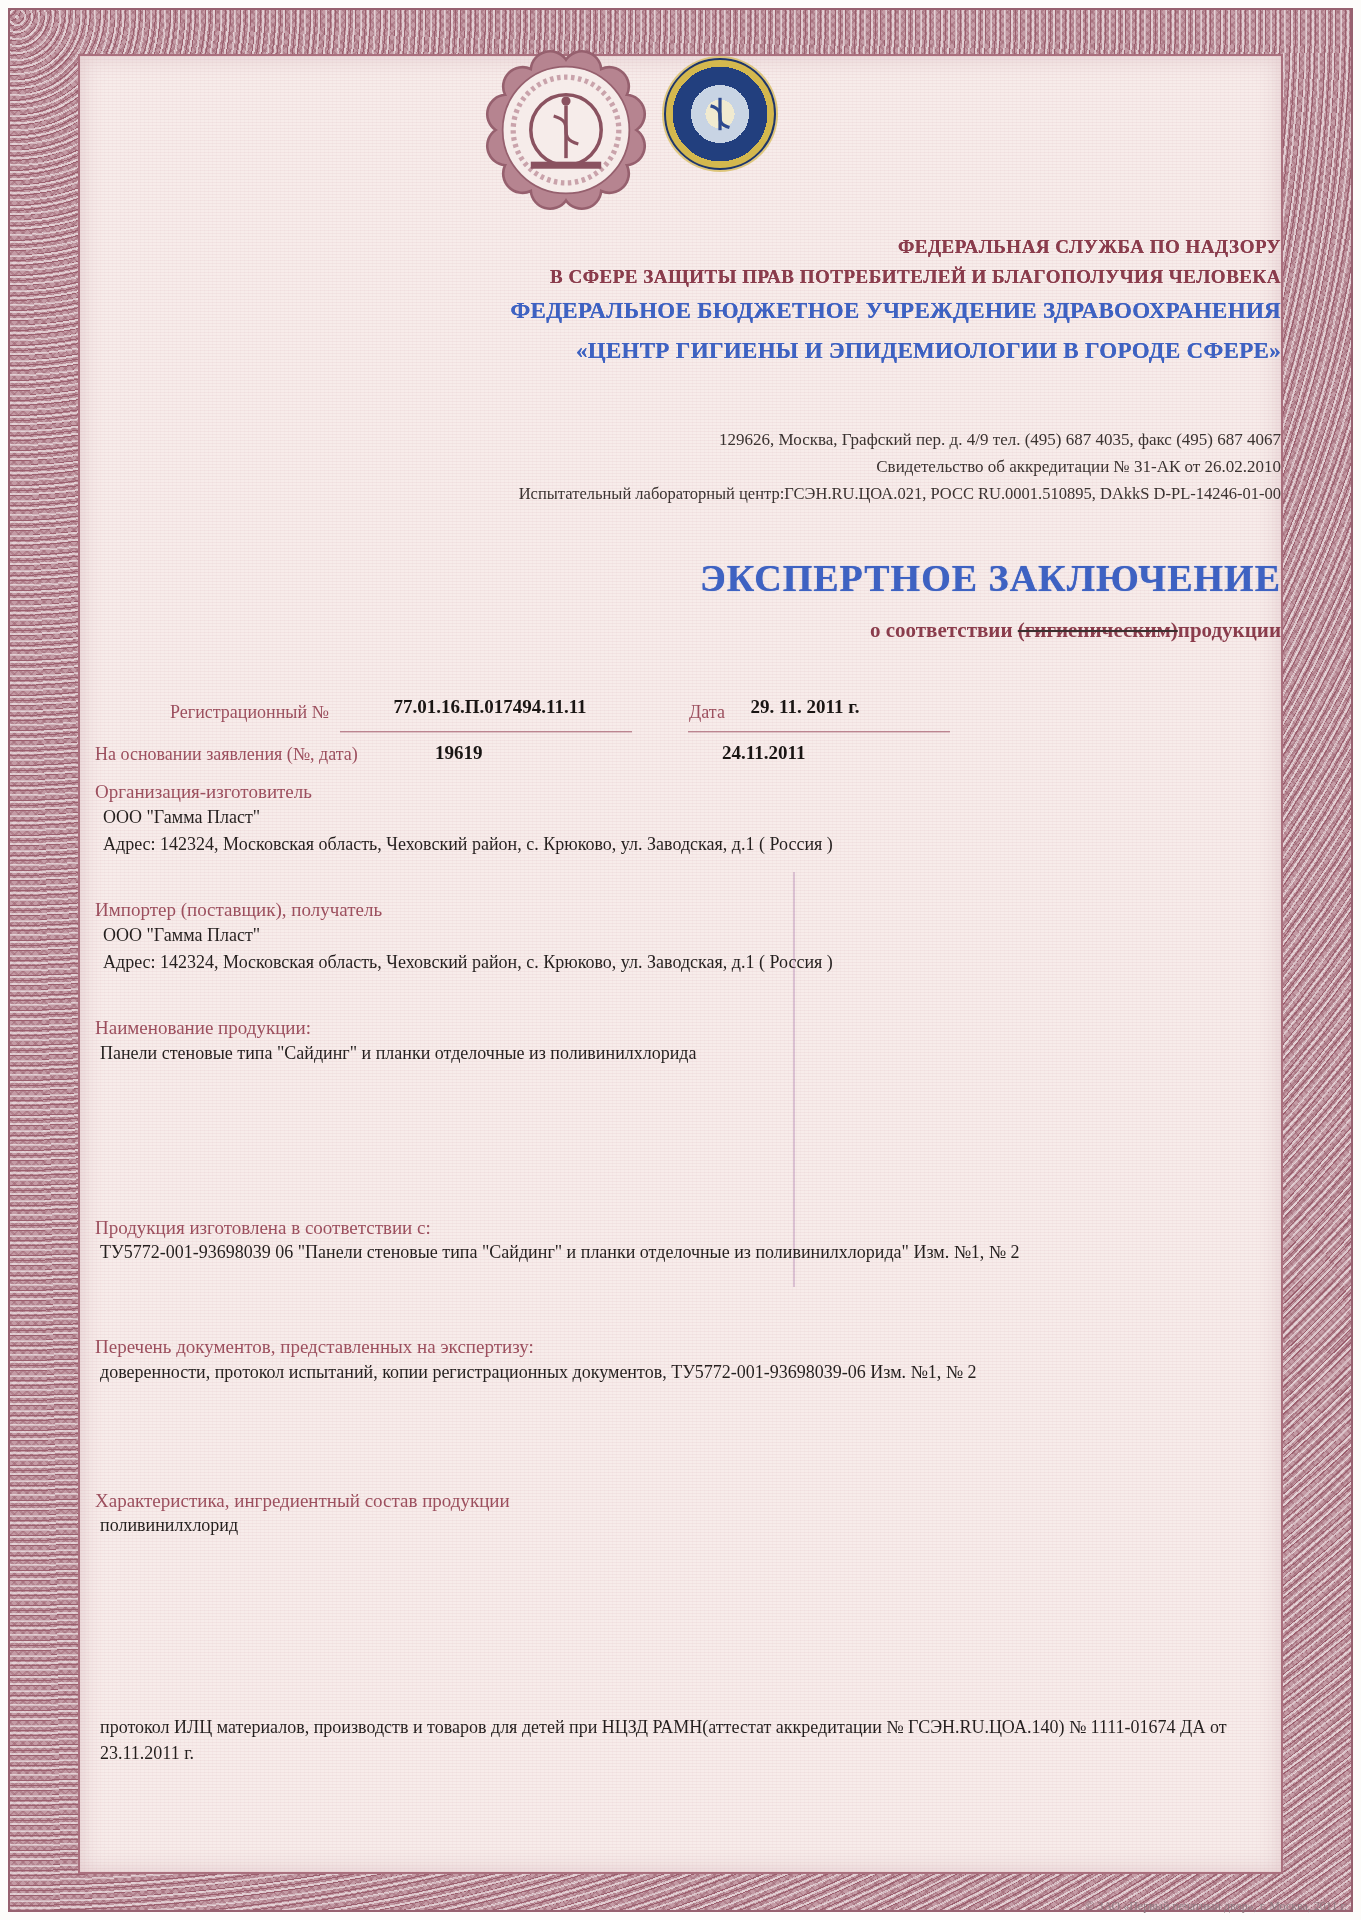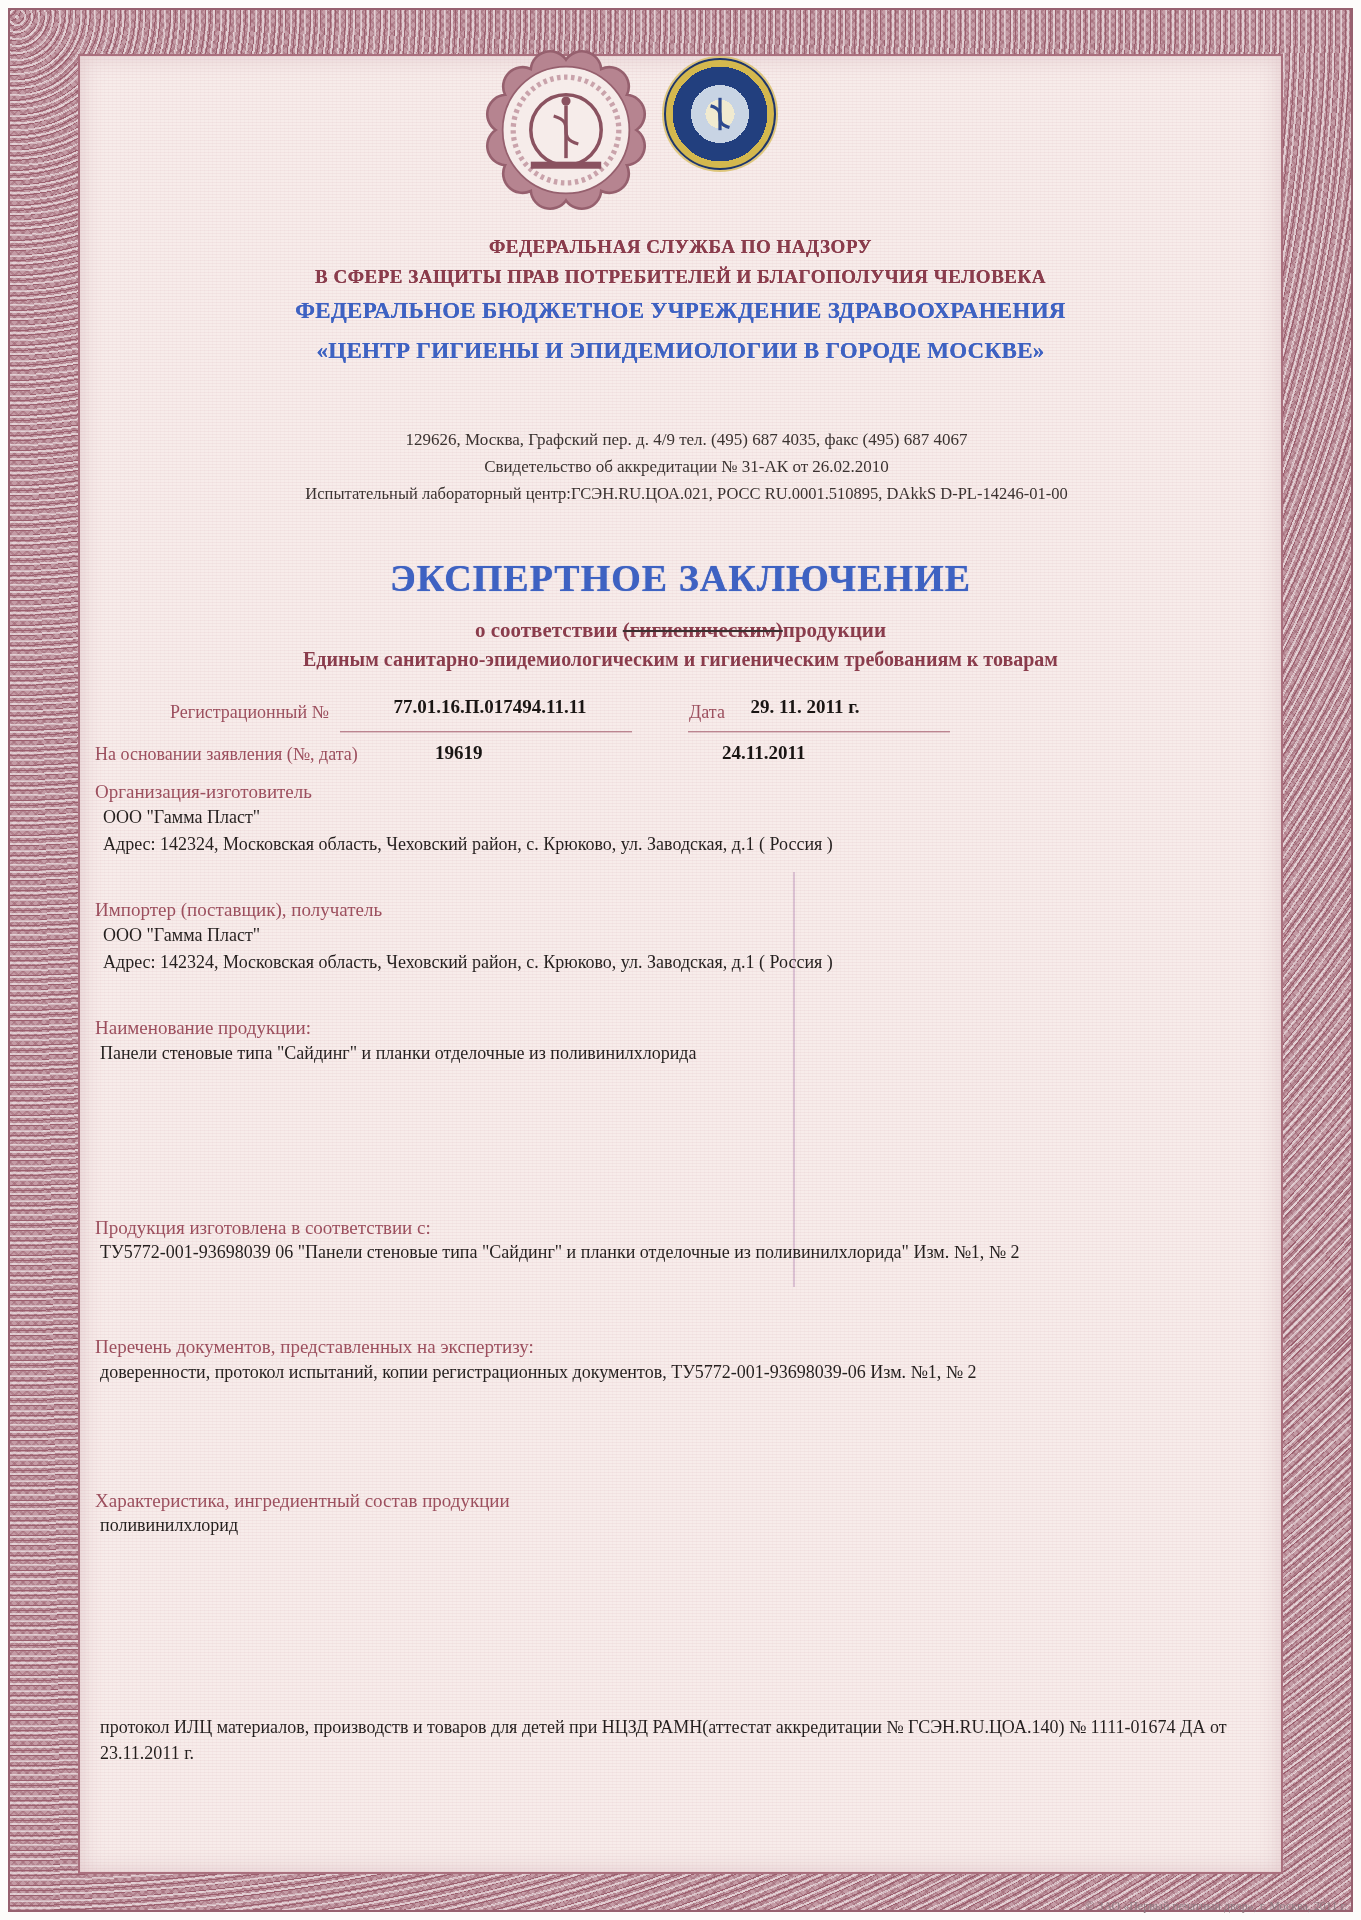--- a/index.html
+++ b/index.html
@@ -23,21 +23,21 @@
   .paper{
     position:absolute; left:78px; right:78px; top:54px; bottom:46px;
     background-color:#f7ecea;
     background-image:
       repeating-linear-gradient(0deg, rgba(201,147,157,0.10) 0 1px, transparent 1px 3px),
       repeating-linear-gradient(90deg, rgba(201,147,157,0.05) 0 1px, transparent 1px 4px);
     border:2px solid #a96f7d;
     box-shadow: inset 0 0 22px rgba(169,111,125,0.28);
   }
   .t{position:absolute; white-space:nowrap;}
-  .c{left:80px; right:80px; text-align:center; white-space:normal;}
+  .c{left:80px; right:80px; text-align:right; white-space:normal;}
   .maroon{color:#8a3c4c;}
   .rose{color:#9c4f5e;}
   .blue{color:#3e62c2;}
   .b{font-weight:bold;}
   .agency{font-size:19px; letter-spacing:0.5px; text-shadow:0 0 0.5px currentColor;}
   .inst{font-size:23px; letter-spacing:0.3px; text-shadow:0 0 0.6px currentColor;}
   .addr{font-size:17px; color:#3a3230;padding-left:12px;}
   .doctitle{font-size:38px; letter-spacing:1px; text-shadow:0 0 0.8px currentColor;}
   .subtl{font-size:21px;}
   .req{font-size:20px;}
@@ -92,29 +92,28 @@
       <g stroke="#2e4a8e" fill="none" stroke-width="1.2">
         <line x1="20" y1="14" x2="20" y2="26"></line>
         <path d="M16.5,17 C23.5,19 16.5,23 23.5,25"></path>
       </g>
     </svg>
   </div>
 
   <div class="t c agency maroon b" style="top:236px;">ФЕДЕРАЛЬНАЯ СЛУЖБА ПО НАДЗОРУ</div>
   <div class="t c agency maroon b" style="top:266px;">В СФЕРЕ ЗАЩИТЫ ПРАВ ПОТРЕБИТЕЛЕЙ И БЛАГОПОЛУЧИЯ  ЧЕЛОВЕКА</div>
   <div class="t c inst blue b" style="top:298px;">ФЕДЕРАЛЬНОЕ БЮДЖЕТНОЕ УЧРЕЖДЕНИЕ ЗДРАВООХРАНЕНИЯ</div>
-  <div class="t c inst blue b" style="top:338px;">«ЦЕНТР ГИГИЕНЫ И ЭПИДЕМИОЛОГИИ В ГОРОДЕ МОСКВЕ»</div>
+  <div class="t c inst blue b" style="top:338px;">«ЦЕНТР ГИГИЕНЫ И ЭПИДЕМИОЛОГИИ В ГОРОДЕ СФЕРЕ»</div>
 
   <div class="t c addr" style="top:430px;">129626, Москва, Графский пер. д. 4/9 тел. (495) 687 4035, факс (495) 687 4067</div>
   <div class="t c addr" style="top:457px;">Свидетельство об аккредитации № 31-АК от 26.02.2010</div>
   <div class="t c addr" style="top:484px; font-size:16.5px;">Испытательный лабораторный центр:ГСЭН.RU.ЦОА.021, РОСС RU.0001.510895, DAkkS D-PL-14246-01-00</div>
 
   <div class="t c doctitle blue b" style="top:556px;">ЭКСПЕРТНОЕ ЗАКЛЮЧЕНИЕ</div>
   <div class="t c subtl maroon b" style="top:618px;"><span>о соответствии </span><span class="struck">(гигиеническим)</span><span>продукции</span></div>
-  <div class="t c req maroon b" style="top:648px;">Единым санитарно-эпидемиологическим и гигиеническим требованиям к товарам</div>
 
   <div class="t lbl rose" style="left:170px; top:702px;">Регистрационный №</div>
   <div class="t val b" style="left:345px; top:696px; width:290px; text-align:center;">77.01.16.П.017494.11.11</div>
   <div class="uline" style="left:340px; top:731px; width:292px;"></div>
   <div class="t lbl rose" style="left:643px; top:702px;margin-left:46px;">Дата</div>
   <div class="t val b" style="left:700px; top:696px; width:210px; text-align:center;">29. 11. 2011 г.</div>
   <div class="uline" style="left:688px; top:731px; width:262px;"></div>
 
   <div class="t lbl rose" style="left:95px; top:744px;">На основании заявления (№, дата)</div>
   <div class="t val b" style="left:435px; top:742px;">19619</div>

